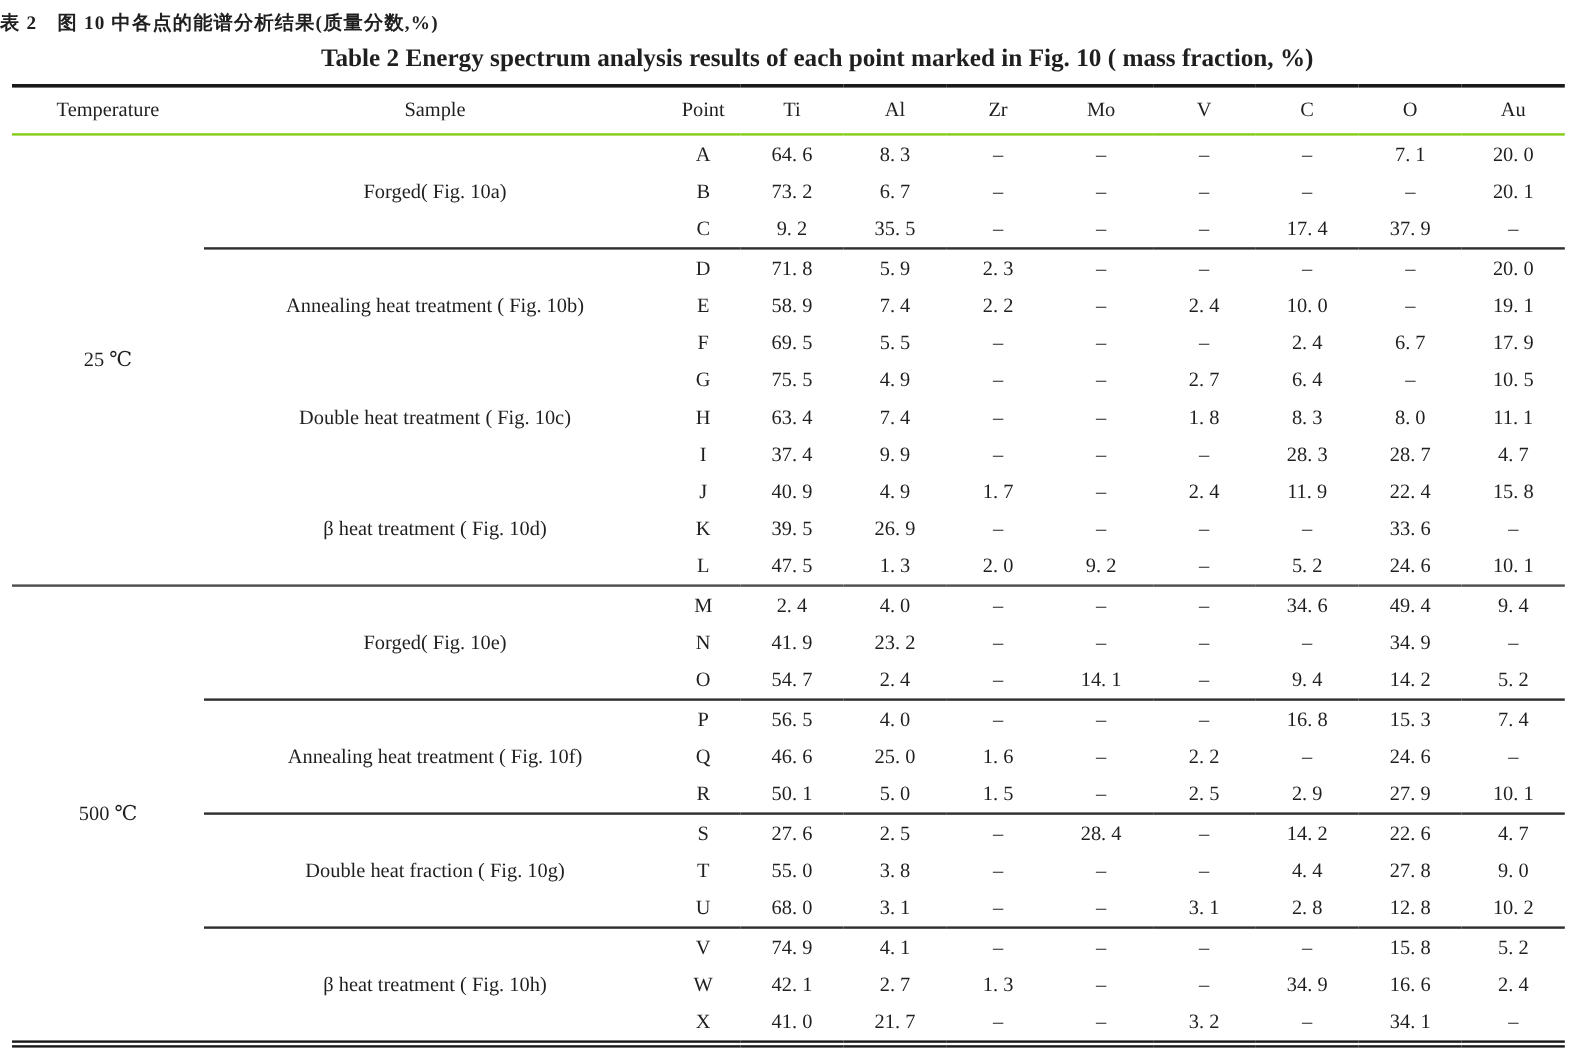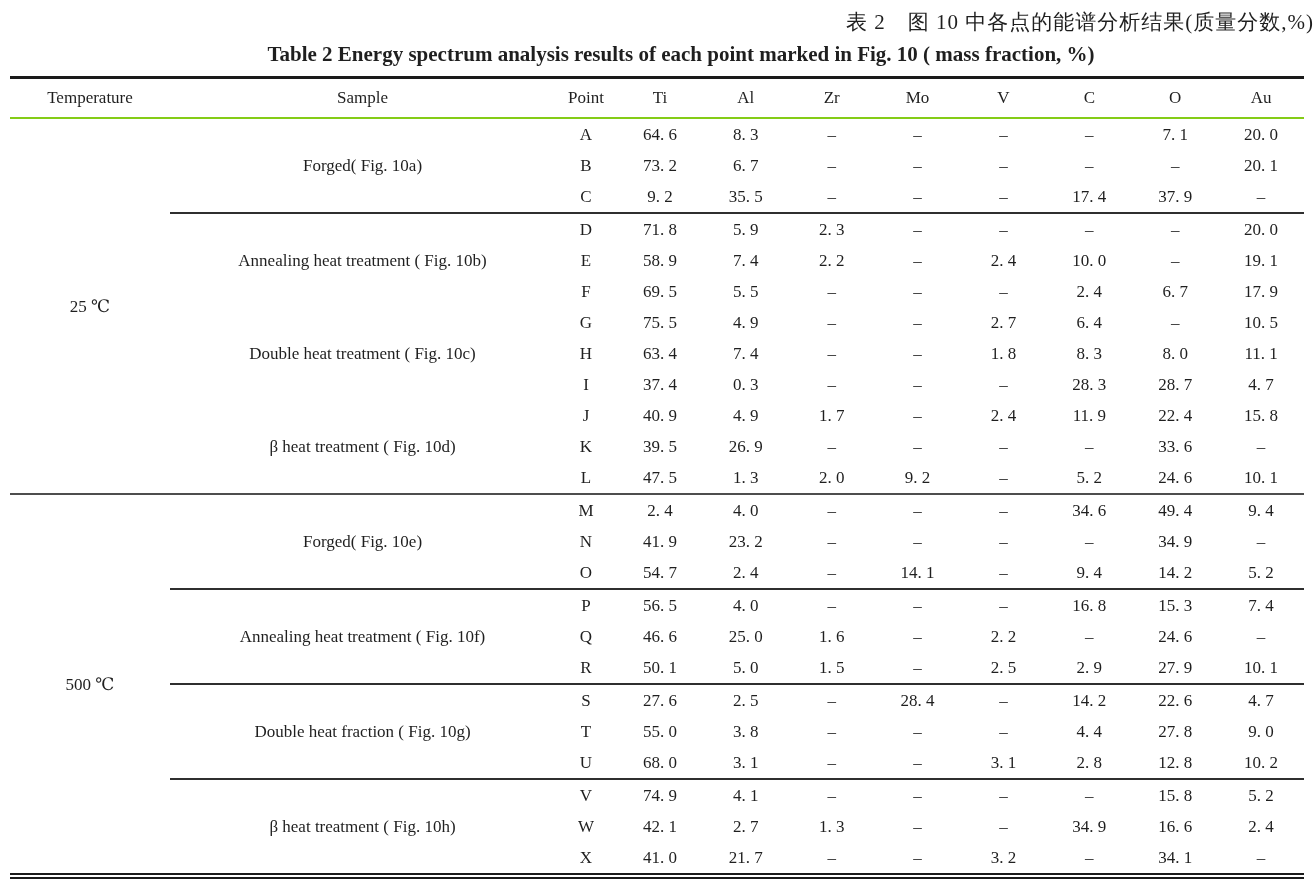--- a/index.html
+++ b/index.html
@@ -5,23 +5,23 @@
   html, body { margin: 0; padding: 0; }
   body {
     width: 1314px;
     height: 885px;
     background: #ffffff;
     color: #1f1f1f;
     font-family: "Liberation Serif", "DejaVu Serif", "DejaVu Sans", serif;
     overflow: hidden;
   }
   .title-zh {
-    text-align: right;
-    font-weight: normal;
-    font-size: 21px;
+    text-align: left;
+    font-weight: bold;
+    font-size: 16px;
     line-height: 1.2;
     margin-top: 10px;
     letter-spacing: 1px;
   }
   .title-en {
     text-align: center;
     font-weight: bold;
     font-size: 21px;
     line-height: 1.2;
     margin-top: 7px;
@@ -184,21 +184,21 @@
         <td>–</td>
         <td>–</td>
         <td>1. 8</td>
         <td>8. 3</td>
         <td>8. 0</td>
         <td>11. 1</td>
       </tr>
       <tr>
         <td>I</td>
         <td>37. 4</td>
-        <td>0. 3</td>
+        <td>9. 9</td>
         <td>–</td>
         <td>–</td>
         <td>–</td>
         <td>28. 3</td>
         <td>28. 7</td>
         <td>4. 7</td>
       </tr>
       <tr>
         <td rowspan="3">β heat treatment ( Fig. 10d)</td>
         <td>J</td>

